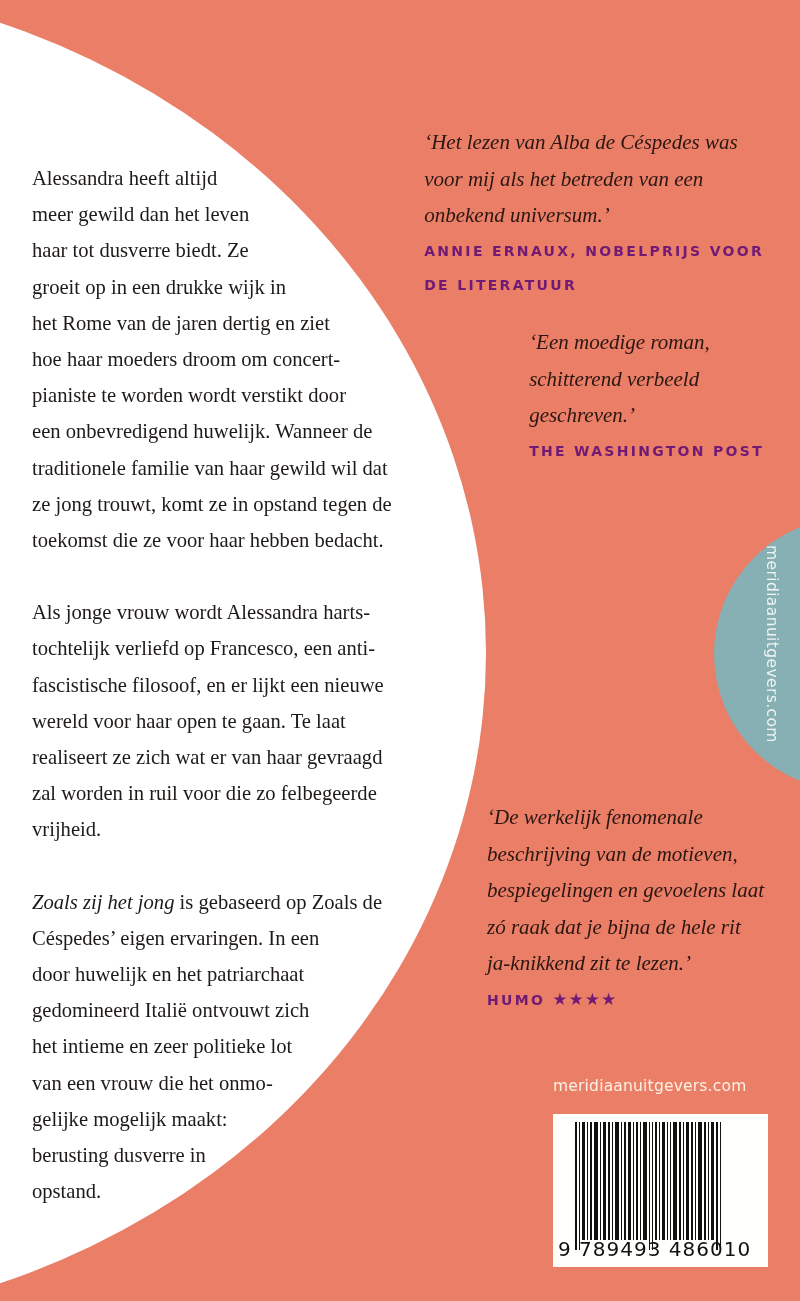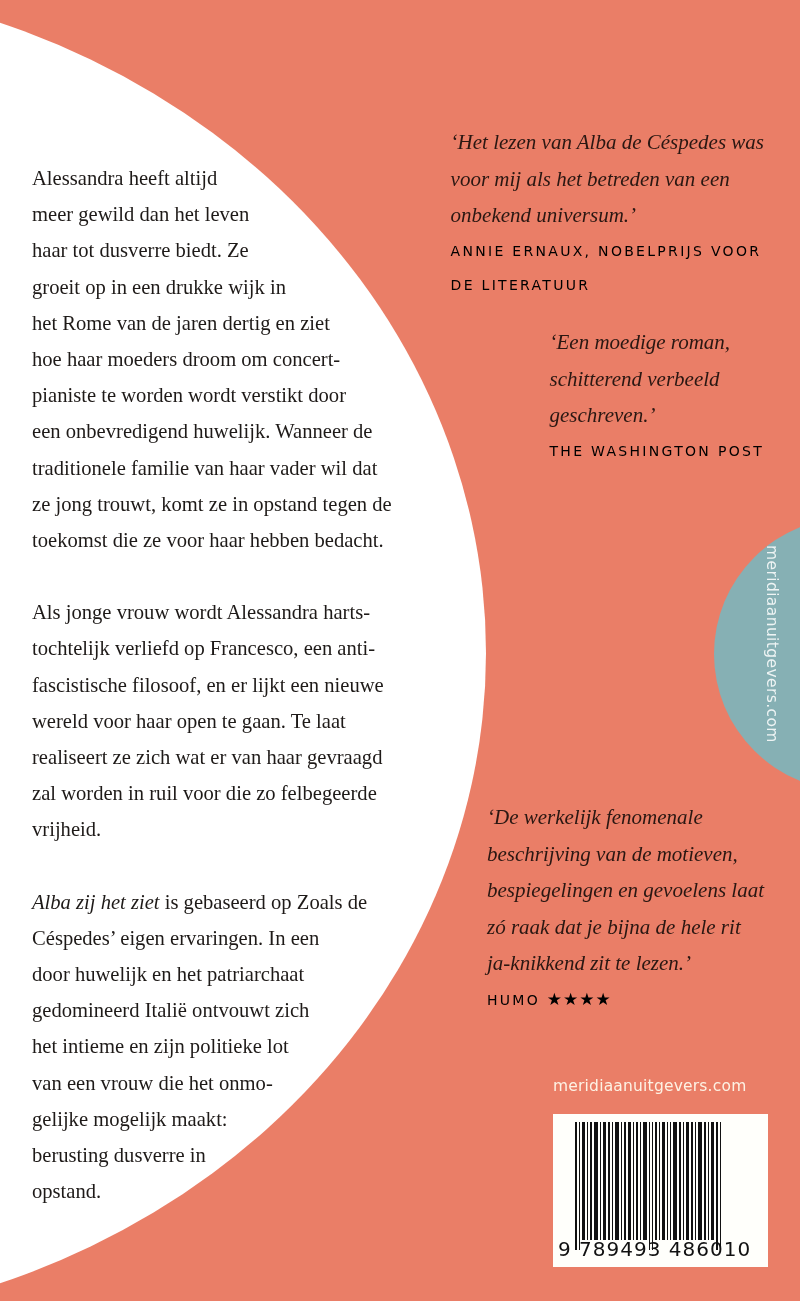--- a/index.html
+++ b/index.html
@@ -56,23 +56,24 @@
     line-height: 36.5px;
     color: #2a1712;
   }
   .quote .line { display: block; white-space: nowrap; }
   .source {
     display: block;
     font-family: "DejaVu Sans", sans-serif;
     font-style: normal;
     font-size: 14px;
     letter-spacing: 2.3px;
-    color: #000000;
+    color: #701a75;
     line-height: 34px;
     white-space: nowrap;
+    font-weight: bold;
   }
   .q1 { top: 124px; }
   .q2 { top: 324px; }
   .q3 { top: 799px; }
   .stars { letter-spacing: 1px; font-size: 17px; }
   .site-url {
     position: absolute;
     left: 553px; top: 1077px;
     font-family: "DejaVu Sans", sans-serif;
     font-size: 15.5px;
@@ -115,39 +116,39 @@
   <div class="blurb">
     <p>
       <span class="line">Alessandra heeft altijd</span>
       <span class="line">meer gewild dan het leven</span>
       <span class="line">haar tot dusverre biedt. Ze</span>
       <span class="line">groeit op in een drukke wijk in</span>
       <span class="line">het Rome van de jaren dertig en ziet</span>
       <span class="line">hoe haar moeders droom om concert-</span>
       <span class="line">pianiste te worden wordt verstikt door</span>
       <span class="line">een onbevredigend huwelijk. Wanneer de</span>
-      <span class="line">traditionele familie van haar vader wil dat</span>
+      <span class="line">traditionele familie van haar gewild wil dat</span>
       <span class="line">ze jong trouwt, komt ze in opstand tegen de</span>
       <span class="line">toekomst die ze voor haar hebben bedacht.</span>
     </p>
     <p>
       <span class="line">Als jonge vrouw wordt Alessandra harts-</span>
       <span class="line">tochtelijk verliefd op Francesco, een anti-</span>
       <span class="line">fascistische filosoof, en er lijkt een nieuwe</span>
       <span class="line">wereld voor haar open te gaan. Te laat</span>
       <span class="line">realiseert ze zich wat er van haar gevraagd</span>
       <span class="line">zal worden in ruil voor die zo felbegeerde</span>
       <span class="line">vrijheid.</span>
     </p>
     <p>
-      <span class="line"><em>Alba zij het ziet</em><span> is gebaseerd op Zoals de</span></span>
+      <span class="line"><em>Zoals zij het jong</em><span> is gebaseerd op Zoals de</span></span>
       <span class="line">Céspedes’ eigen ervaringen. In een</span>
       <span class="line">door huwelijk en het patriarchaat</span>
       <span class="line">gedomineerd Italië ontvouwt zich</span>
-      <span class="line">het intieme en zijn politieke lot</span>
+      <span class="line">het intieme en zeer politieke lot</span>
       <span class="line">van een vrouw die het onmo-</span>
       <span class="line">gelijke mogelijk maakt:</span>
       <span class="line">berusting dusverre in</span>
       <span class="line">opstand.</span>
     </p>
   </div>
 
   <div class="quote q1">
     <span class="line">‘Het lezen van Alba de Céspedes was</span>
     <span class="line">voor mij als het betreden van een</span>

